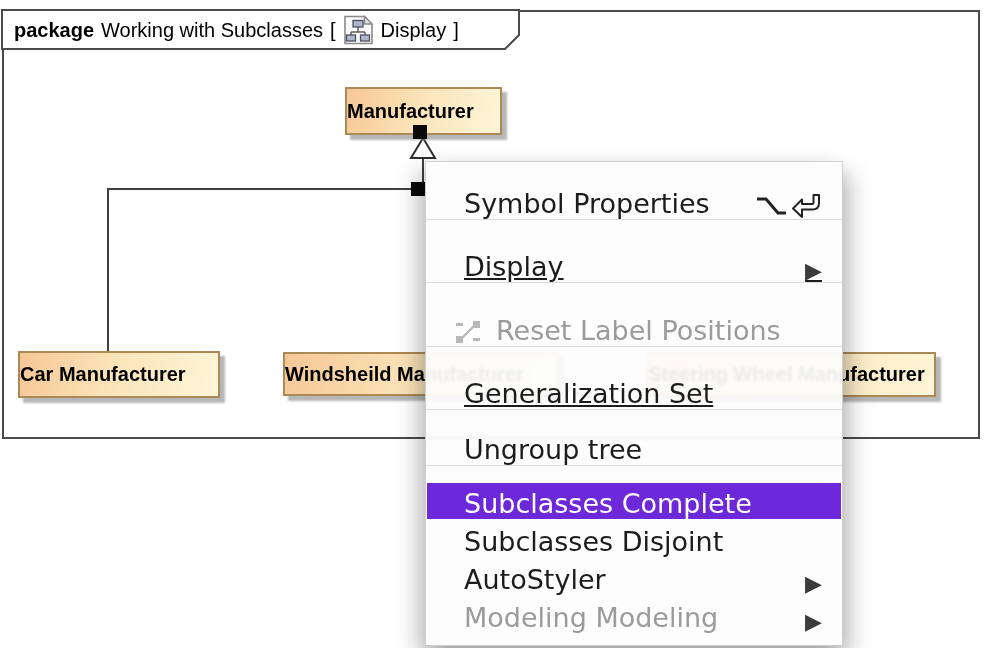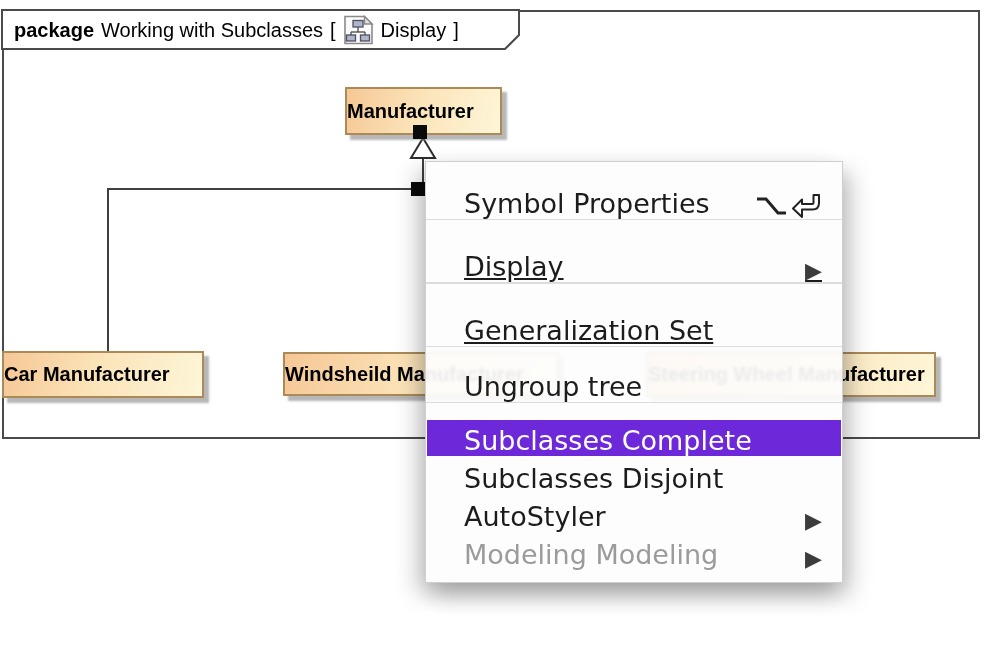--- a/index.html
+++ b/index.html
@@ -93,21 +93,21 @@
 <div class="edge" style="left:422px;top:158px;width:2px;height:32px;"></div>
 <div class="edge" style="left:107px;top:188px;width:306px;height:2px;"></div>
 <div class="edge" style="left:107px;top:189px;width:2px;height:162px;"></div>
 <svg class="tri" style="left:408px;top:136px;" width="30" height="25">
   <polygon points="15,2 3,22 27,22" fill="#ffffff" stroke="#2e2e2e" stroke-width="2"></polygon>
 </svg>
 
 <div class="uml-class" style="left:345px;top:87px;width:153px;height:44px;">
   <span>Manufacturer</span>
 </div>
-<div class="uml-class" style="left:2px;top:351px;width:198px;height:43px;">
+<div class="uml-class" style="left:18px;top:351px;width:198px;height:43px;">
   <span>Car Manufacturer</span>
 </div>
 <div class="uml-class" style="left:283px;top:352px;width:272px;height:40px;">
   <span>Windsheild Manufacturer</span>
 </div>
 <div class="uml-class" style="left:646px;top:352px;width:286px;height:41px;">
   <span>Steering Wheel Manufacturer</span>
 </div>
 
 <div class="handle" style="left:413px;top:125px;"></div>
@@ -127,20 +127,30 @@
     </span>
   </div>
   <div class="sep"></div>
 
   <div class="mi h62">
     <span class="lbl">Display</span>
     <span class="arrow">▶</span>
   </div>
   <div class="sep"></div>
 
+  <div class="mi h63 disabled">
+    <svg class="reset-ic" width="28" height="28" viewBox="0 0 28 28">
+      <rect x="2" y="5" width="7" height="3" fill="#b8b8b8"></rect>
+      <rect x="19" y="3" width="7" height="7" fill="#b8b8b8"></rect>
+      <rect x="2" y="18" width="7" height="7" fill="#b8b8b8"></rect>
+      <rect x="19" y="20" width="7" height="3" fill="#b8b8b8"></rect>
+      <line x1="6" y1="22" x2="22" y2="6" stroke="#b8b8b8" stroke-width="2.4"></line>
+    </svg>
+    <span class="lbl">Reset Label Positions</span>
+  </div>
   <div class="sep"></div>
 
   <div class="mi h62">
     <span class="lbl">Generalization Set</span>
   </div>
   <div class="sep"></div>
 
   <div class="mi h55">
     <span class="lbl">Ungroup tree</span>
   </div>

